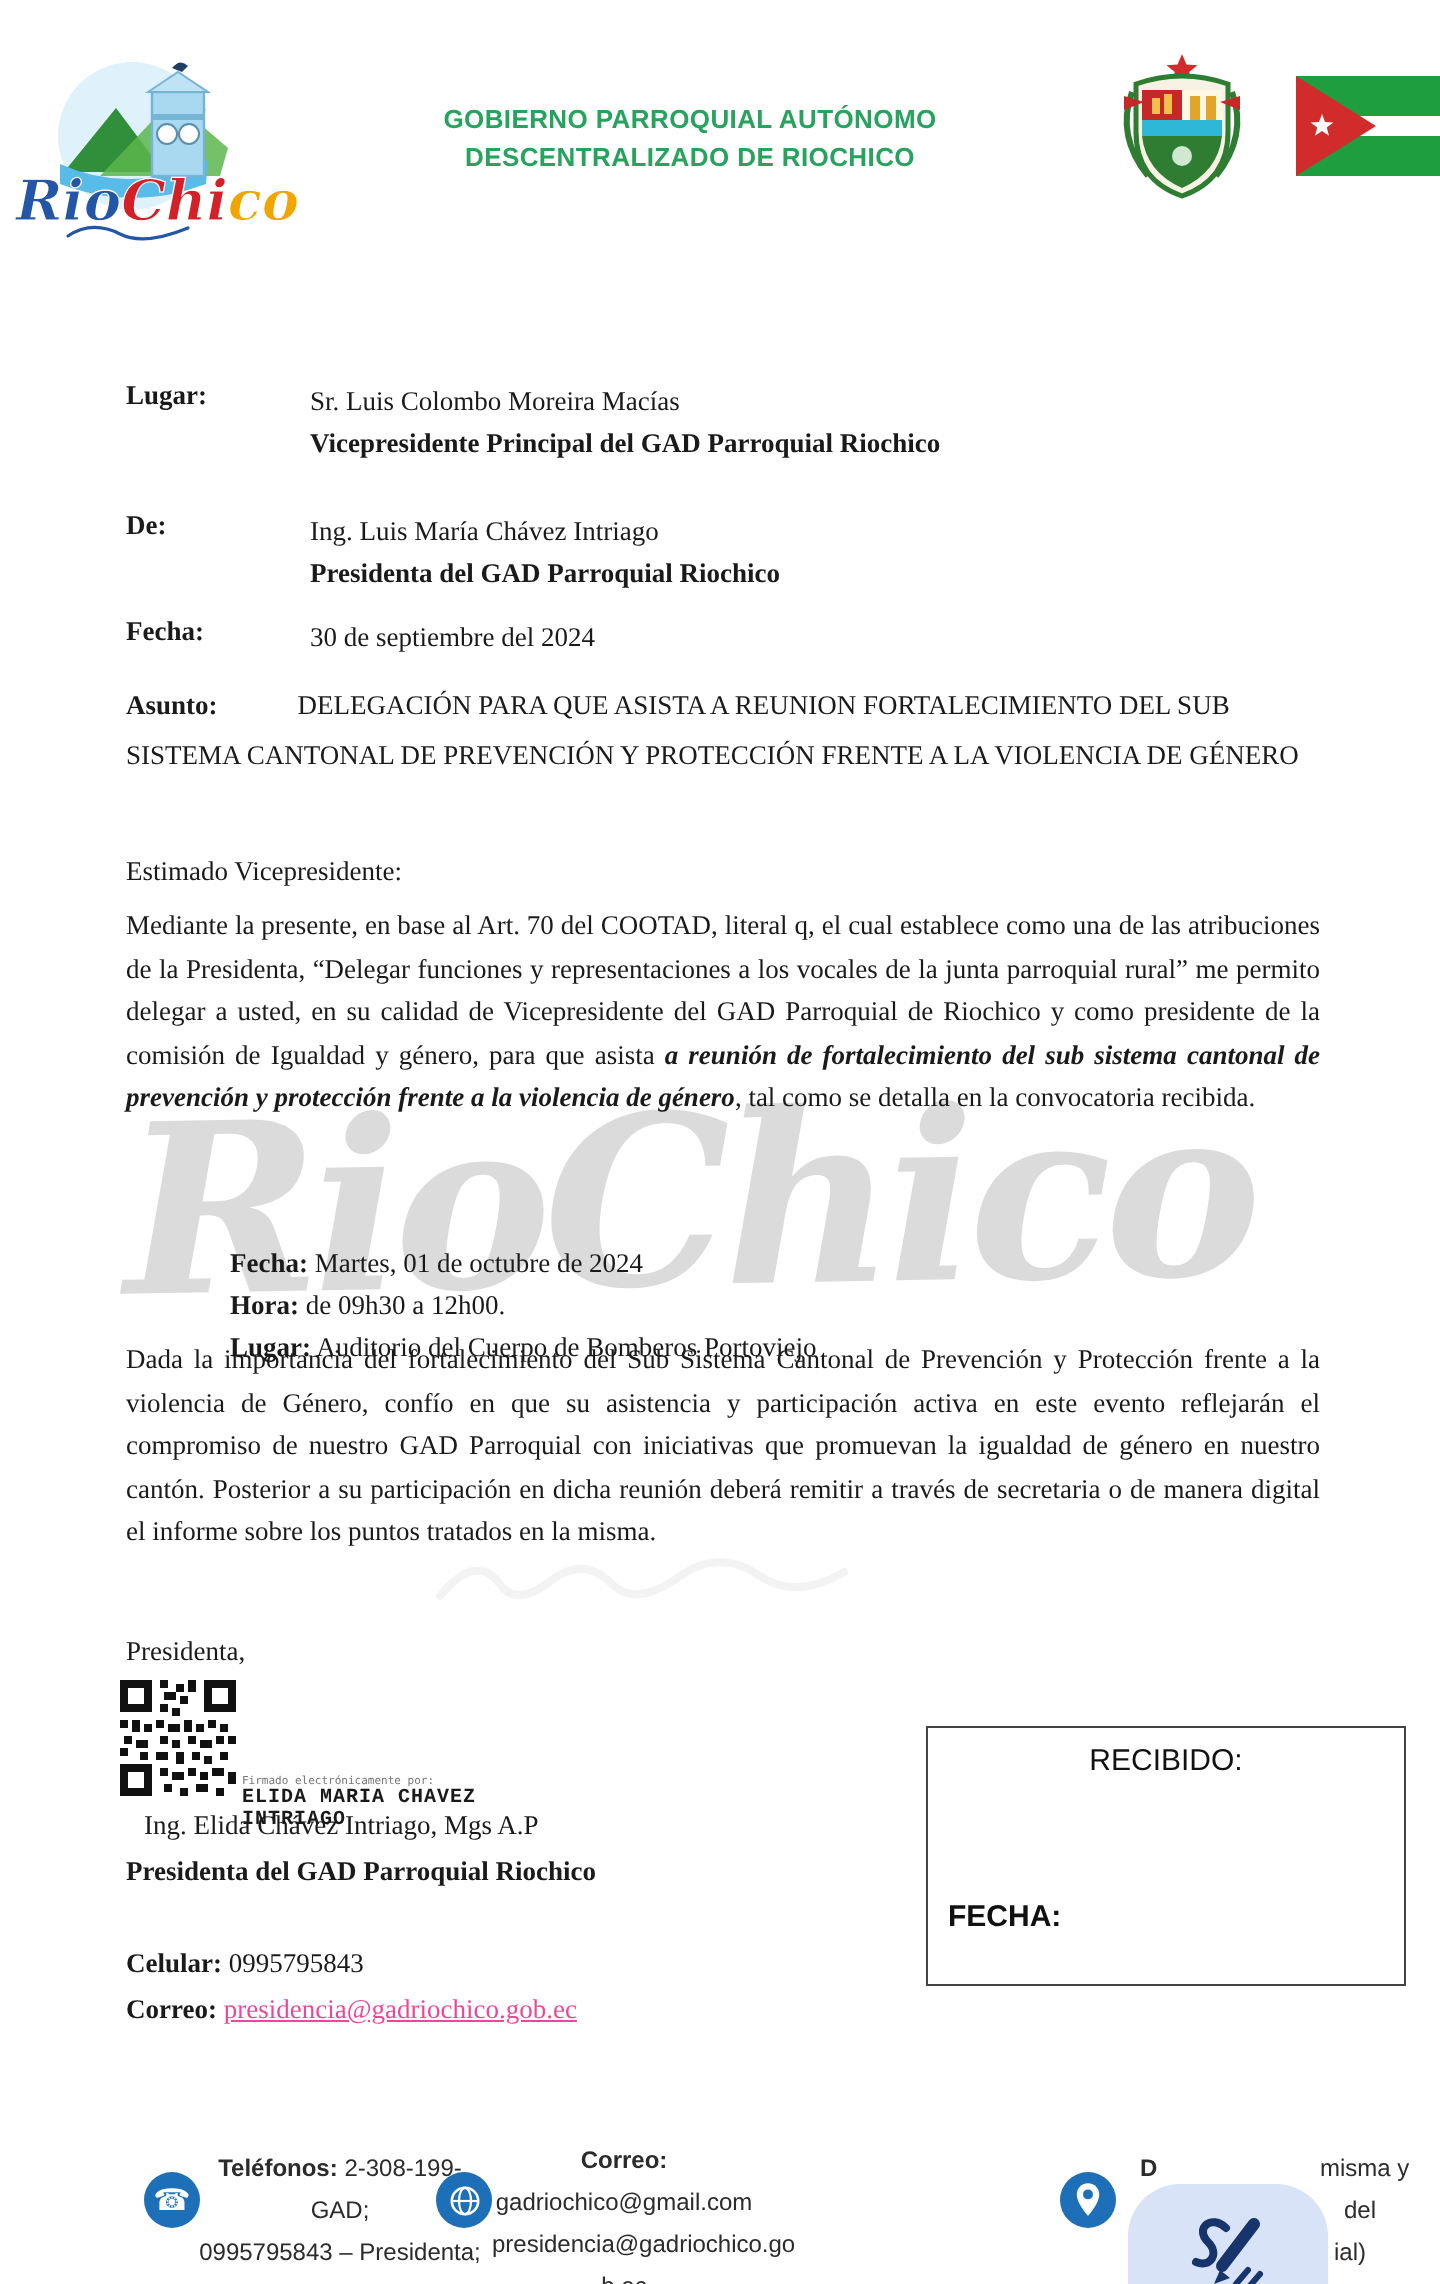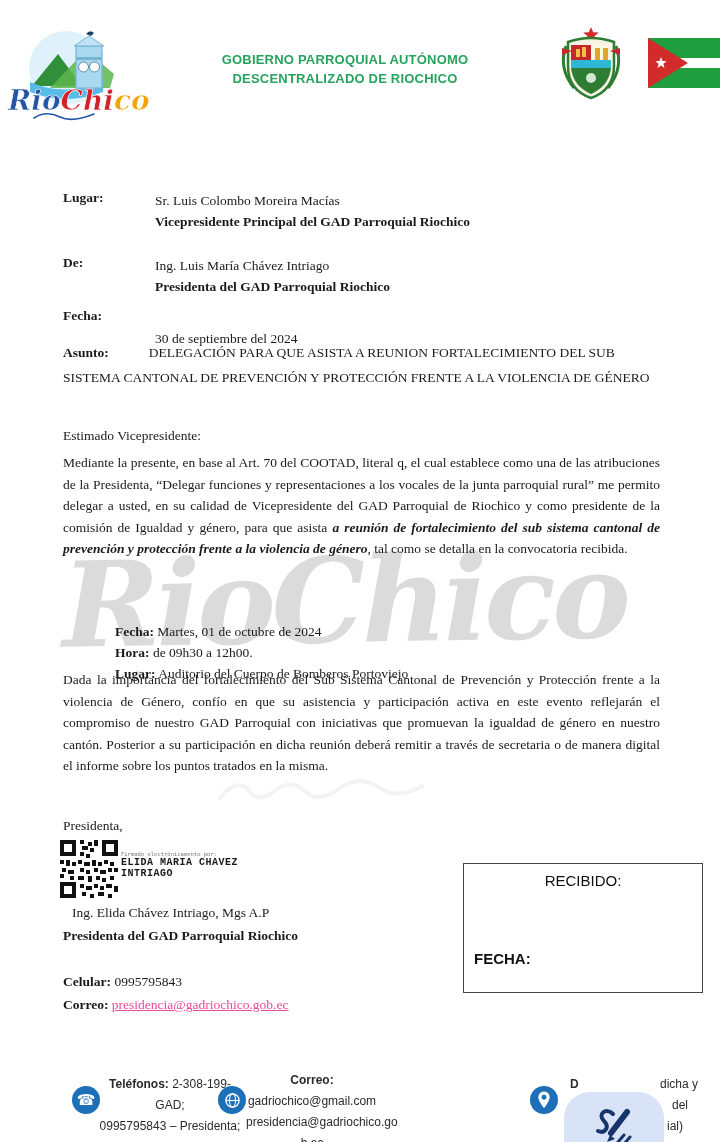--- a/index.html
+++ b/index.html
@@ -109,21 +109,21 @@
     <div class="b">Vicepresidente Principal del GAD Parroquial Riochico</div>
   </div>
 
   <div class="abs meta-label content" style="top:255px;">De:</div>
   <div class="abs meta-val content" style="top:255px;">
     <div>Ing. Luis María Chávez Intriago</div>
     <div class="b">Presidenta del GAD Parroquial Riochico</div>
   </div>
 
   <div class="abs meta-label content" style="top:308px;">Fecha:</div>
-  <div class="abs meta-val content" style="top:308px;margin-top:20px;">30 de septiembre del 2024</div>
+  <div class="abs meta-val content" style="top:308px;">30 de septiembre del 2024</div>
 
   <div class="abs asunto content"><span class="b">Asunto:</span><span class="gap"></span><span>DELEGACIÓN PARA QUE ASISTA A REUNION FORTALECIMIENTO DEL SUB SISTEMA CANTONAL DE PREVENCIÓN Y PROTECCIÓN FRENTE A LA VIOLENCIA DE GÉNERO</span></div>
 
   <div class="abs para content" style="top:425px;">Estimado Vicepresidente:</div>
 
   <div class="abs para just content" style="top:452px;"><span>Mediante la presente, en base al Art. 70 del COOTAD, literal q, el cual establece como una de las atribuciones de la Presidenta, “Delegar funciones y representaciones a los vocales de la junta parroquial rural” me permito delegar a usted, en su calidad de Vicepresidente del GAD Parroquial de Riochico y como presidente de la comisión de Igualdad y género, para que asista </span><span class="bi">a reunión de fortalecimiento del sub sistema cantonal de prevención y protección frente a la violencia de género</span><span>,  tal como se detalla en la convocatoria recibida.</span></div>
 
   <div class="abs event content" style="top:593px;">
     <div><span class="b">Fecha:</span><span> Martes, 01 de octubre de 2024</span></div>
     <div><span class="b">Hora:</span><span> de 09h30 a 12h00.</span></div>
@@ -137,21 +137,21 @@
   <svg class="abs content" style="left:60px;top:840px;" width="58" height="58" viewBox="0 0 29 29" shape-rendering="crispEdges">
     <rect width="29" height="29" fill="#ffffff"></rect>
     <path fill="#111" d="M0,0h8v8h-8zM2,2v4h4v-4zM21,0h8v8h-8zM23,2v4h4v-4zM0,21h8v8h-8zM2,23v4h4v-4z
       M10,0h2v2h-2zM14,1h2v2h-2zM17,0h2v3h-2zM11,3h3v2h-3zM15,4h2v2h-2zM10,6h2v2h-2zM13,7h2v2h-2z
       M0,10h2v2h-2zM3,10h2v3h-2zM6,11h2v2h-2zM1,14h2v2h-2zM4,15h3v2h-3zM0,17h2v2h-2zM5,18h2v2h-2z
       M9,10h2v2h-2zM12,11h3v2h-3zM16,10h2v3h-2zM19,11h2v2h-2zM22,10h2v2h-2zM25,11h2v2h-2zM27,14h2v2h-2z
       M10,14h2v2h-2zM13,15h2v2h-2zM17,14h2v2h-2zM20,15h3v2h-3zM24,14h2v2h-2zM9,18h3v2h-3zM14,18h2v3h-2z
       M18,18h2v2h-2zM21,19h2v2h-2zM25,18h2v2h-2zM10,22h2v2h-2zM13,23h3v2h-3zM17,22h2v2h-2zM20,23h2v2h-2z
       M23,22h3v2h-3zM27,23h2v3h-2zM11,26h2v2h-2zM15,27h2v2h-2zM19,26h3v2h-3zM24,27h2v2h-2z"></path>
   </svg>
-  <div class="abs content" style="left:121px;top:851px;">
+  <div class="abs content" style="left:121px;top:888px;">
     <div class="esign-small">Firmado electrónicamente por:</div>
     <div class="mono esign-name">ELIDA MARIA CHAVEZ</div>
     <div class="mono esign-name">INTRIAGO</div>
   </div>
 
   <div class="abs para content" style="left:72px;top:902px;">Ing. Elida Chávez Intriago, Mgs A.P</div>
   <div class="abs para b content" style="top:925px;">Presidenta del GAD Parroquial Riochico</div>
   <div class="abs para content" style="top:971px;"><span class="b">Celular:</span><span> 0995795843</span></div>
   <div class="abs para content" style="top:994px;"><span class="b">Correo:</span> <a class="link" href="#">presidencia@gadriochico.gob.ec</a></div>
 
@@ -183,21 +183,21 @@
     <div>b.ec</div>
   </div>
 
   <div class="abs fic content" style="left:530px;top:1086px;">
     <svg width="14" height="18" viewBox="0 0 24 32">
       <path d="M12,1 C6,1 2,6 2,11 c0,8 10,19 10,19 s10,-11 10,-19 C22,6 18,1 12,1 Z" fill="#fff"></path>
       <circle cx="12" cy="11" r="4.4" fill="#1d70b7"></circle>
     </svg>
   </div>
   <div class="abs ftxt b content" style="left:570px;top:1074px;">D</div>
-  <div class="abs ftxt content" style="left:660px;top:1074px;">dicha y</div>
+  <div class="abs ftxt content" style="left:660px;top:1074px;">misma y</div>
   <div class="abs ftxt content" style="left:672px;top:1095px;">del</div>
   <div class="abs ftxt content" style="left:667px;top:1116px;">ial)</div>
 
   <div class="abs overlay-btn">
     <svg width="46" height="46" viewBox="0 0 46 46">
       <path d="M22,12 c-7,-7 -16,0 -9,7 c6,6 1,13 -6,10" fill="none" stroke="#17356b" stroke-width="4" stroke-linecap="round"></path>
       <line x1="36" y1="10" x2="20" y2="31" stroke="#17356b" stroke-width="6" stroke-linecap="round"></line>
       <polygon points="19,33 16,40 24,37" fill="#17356b"></polygon>
       <line x1="27" y1="40" x2="33" y2="33" stroke="#17356b" stroke-width="3" stroke-linecap="round"></line>
       <line x1="33" y1="42" x2="39" y2="35" stroke="#17356b" stroke-width="3" stroke-linecap="round"></line>

